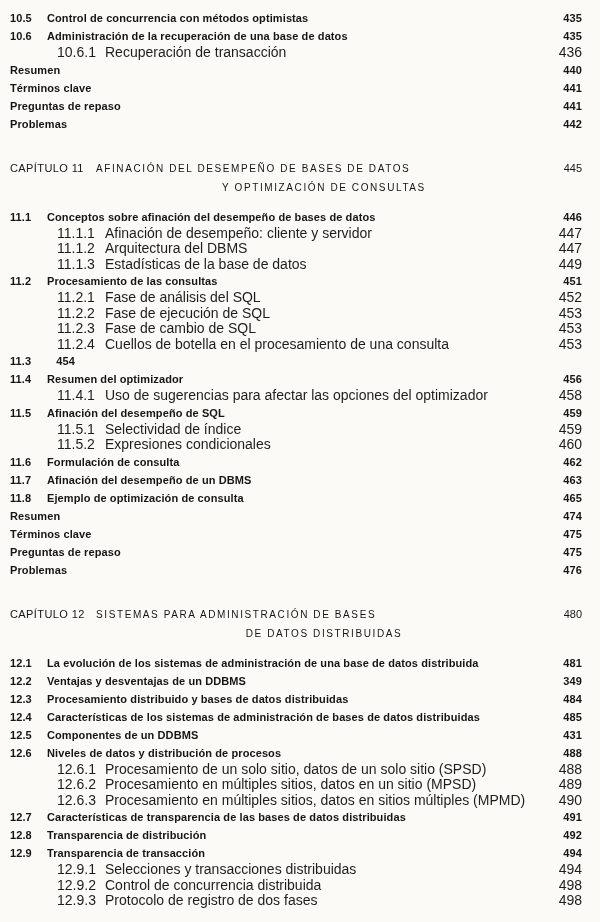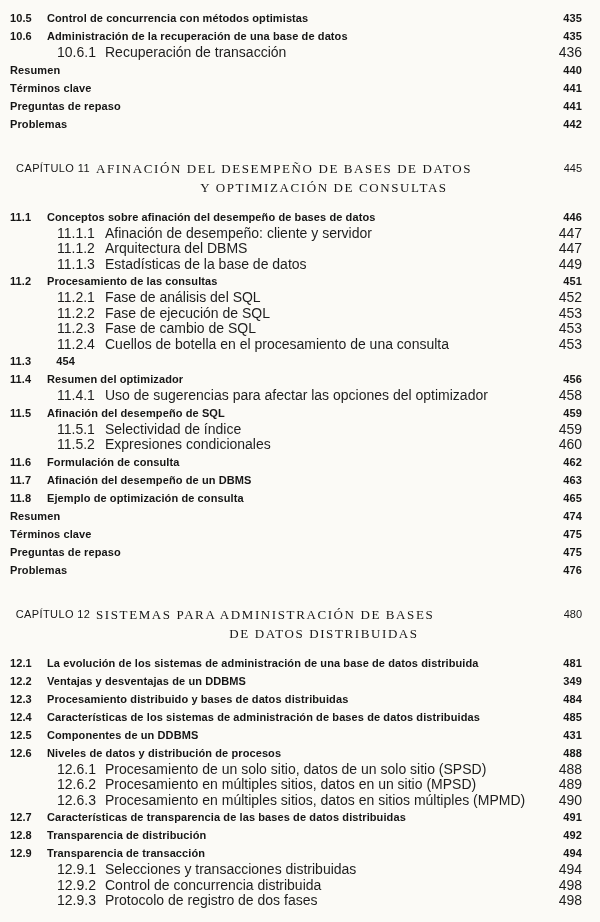--- a/index.html
+++ b/index.html
@@ -47,29 +47,27 @@
     margin-top: 26px;
     margin-bottom: 11px;
     align-items: flex-start;
     font-size: 11px;
   }
   .ch-label {
     flex: none;
     width: 86px;
     line-height: 19px;
     letter-spacing: 0.4px;
-    text-align: center;
   }
   .ch-title {
     flex: 1;
-    font-size: 13px;
+    font-size: 10px;
     letter-spacing: 1.6px;
     line-height: 19px;
     padding-right: 8px;
-    font-family: Liberation Serif, serif;
   }
   .ch-line { display: block; white-space: nowrap; overflow: hidden; }
   .ch-line + .ch-line { padding-left: 6px; text-align: center; }
   .row.chapter .pg { line-height: 19px; }
 </style>
 </head>
 <body>
 
 <div class="page">
   <div>

